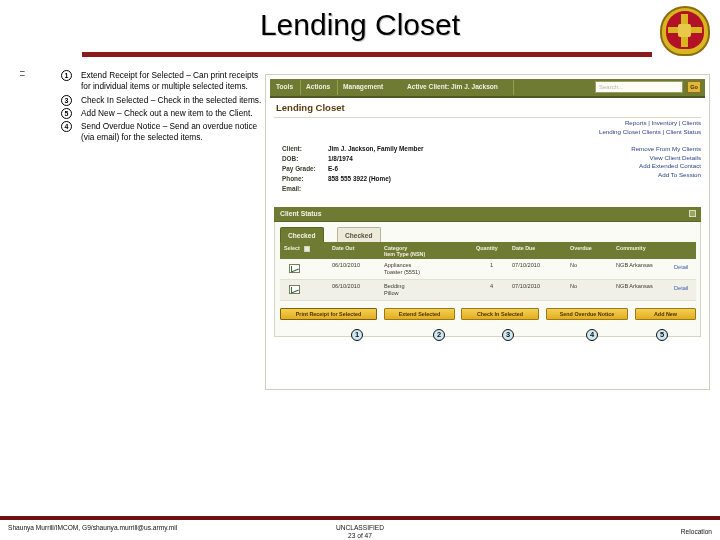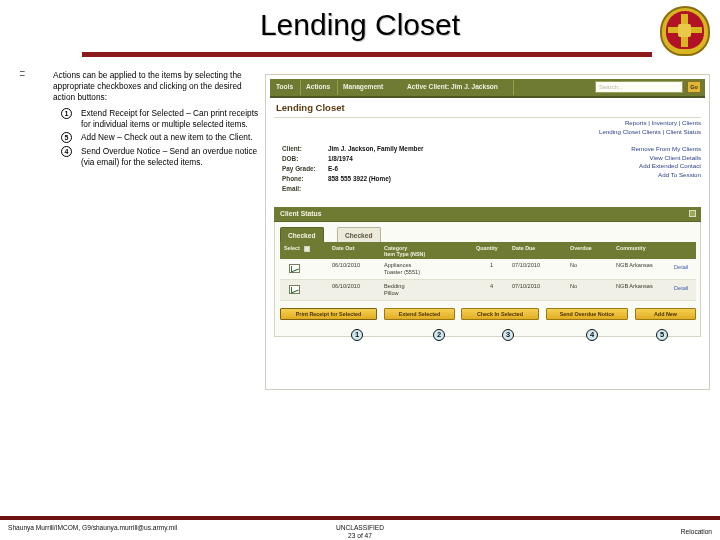--- a/index.html
+++ b/index.html
@@ -218,26 +218,29 @@
 </div>
 
 <div id="bullets">
 
   <div class="b1">
     <span class="dash">–</span>
   </div>
 
   <div class="b1">
     <span class="dash">–</span>
-    <span>Actions can be applied to the items by selecting the appropriate checkboxes and clicking on the desired action buttons:</span>
   </div>
 
   <div class="b2">
     <span class="circnum">1</span>
     <span>Extend Receipt for Selected – Can print receipts for individual items or multiple selected items.</span>
+  </div>
+  <div class="b2">
+    <span class="circnum">3</span>
+    <span>Check In Selected – Check in the selected items.</span>
   </div>
   <div class="b2">
     <span class="circnum">5</span>
     <span>Add New – Check out a new item to the Client.</span>
   </div>
   <div class="b2">
     <span class="circnum">4</span>
     <span>Send Overdue Notice – Send an overdue notice (via email) for the selected items.</span>
   </div>
 </div>

